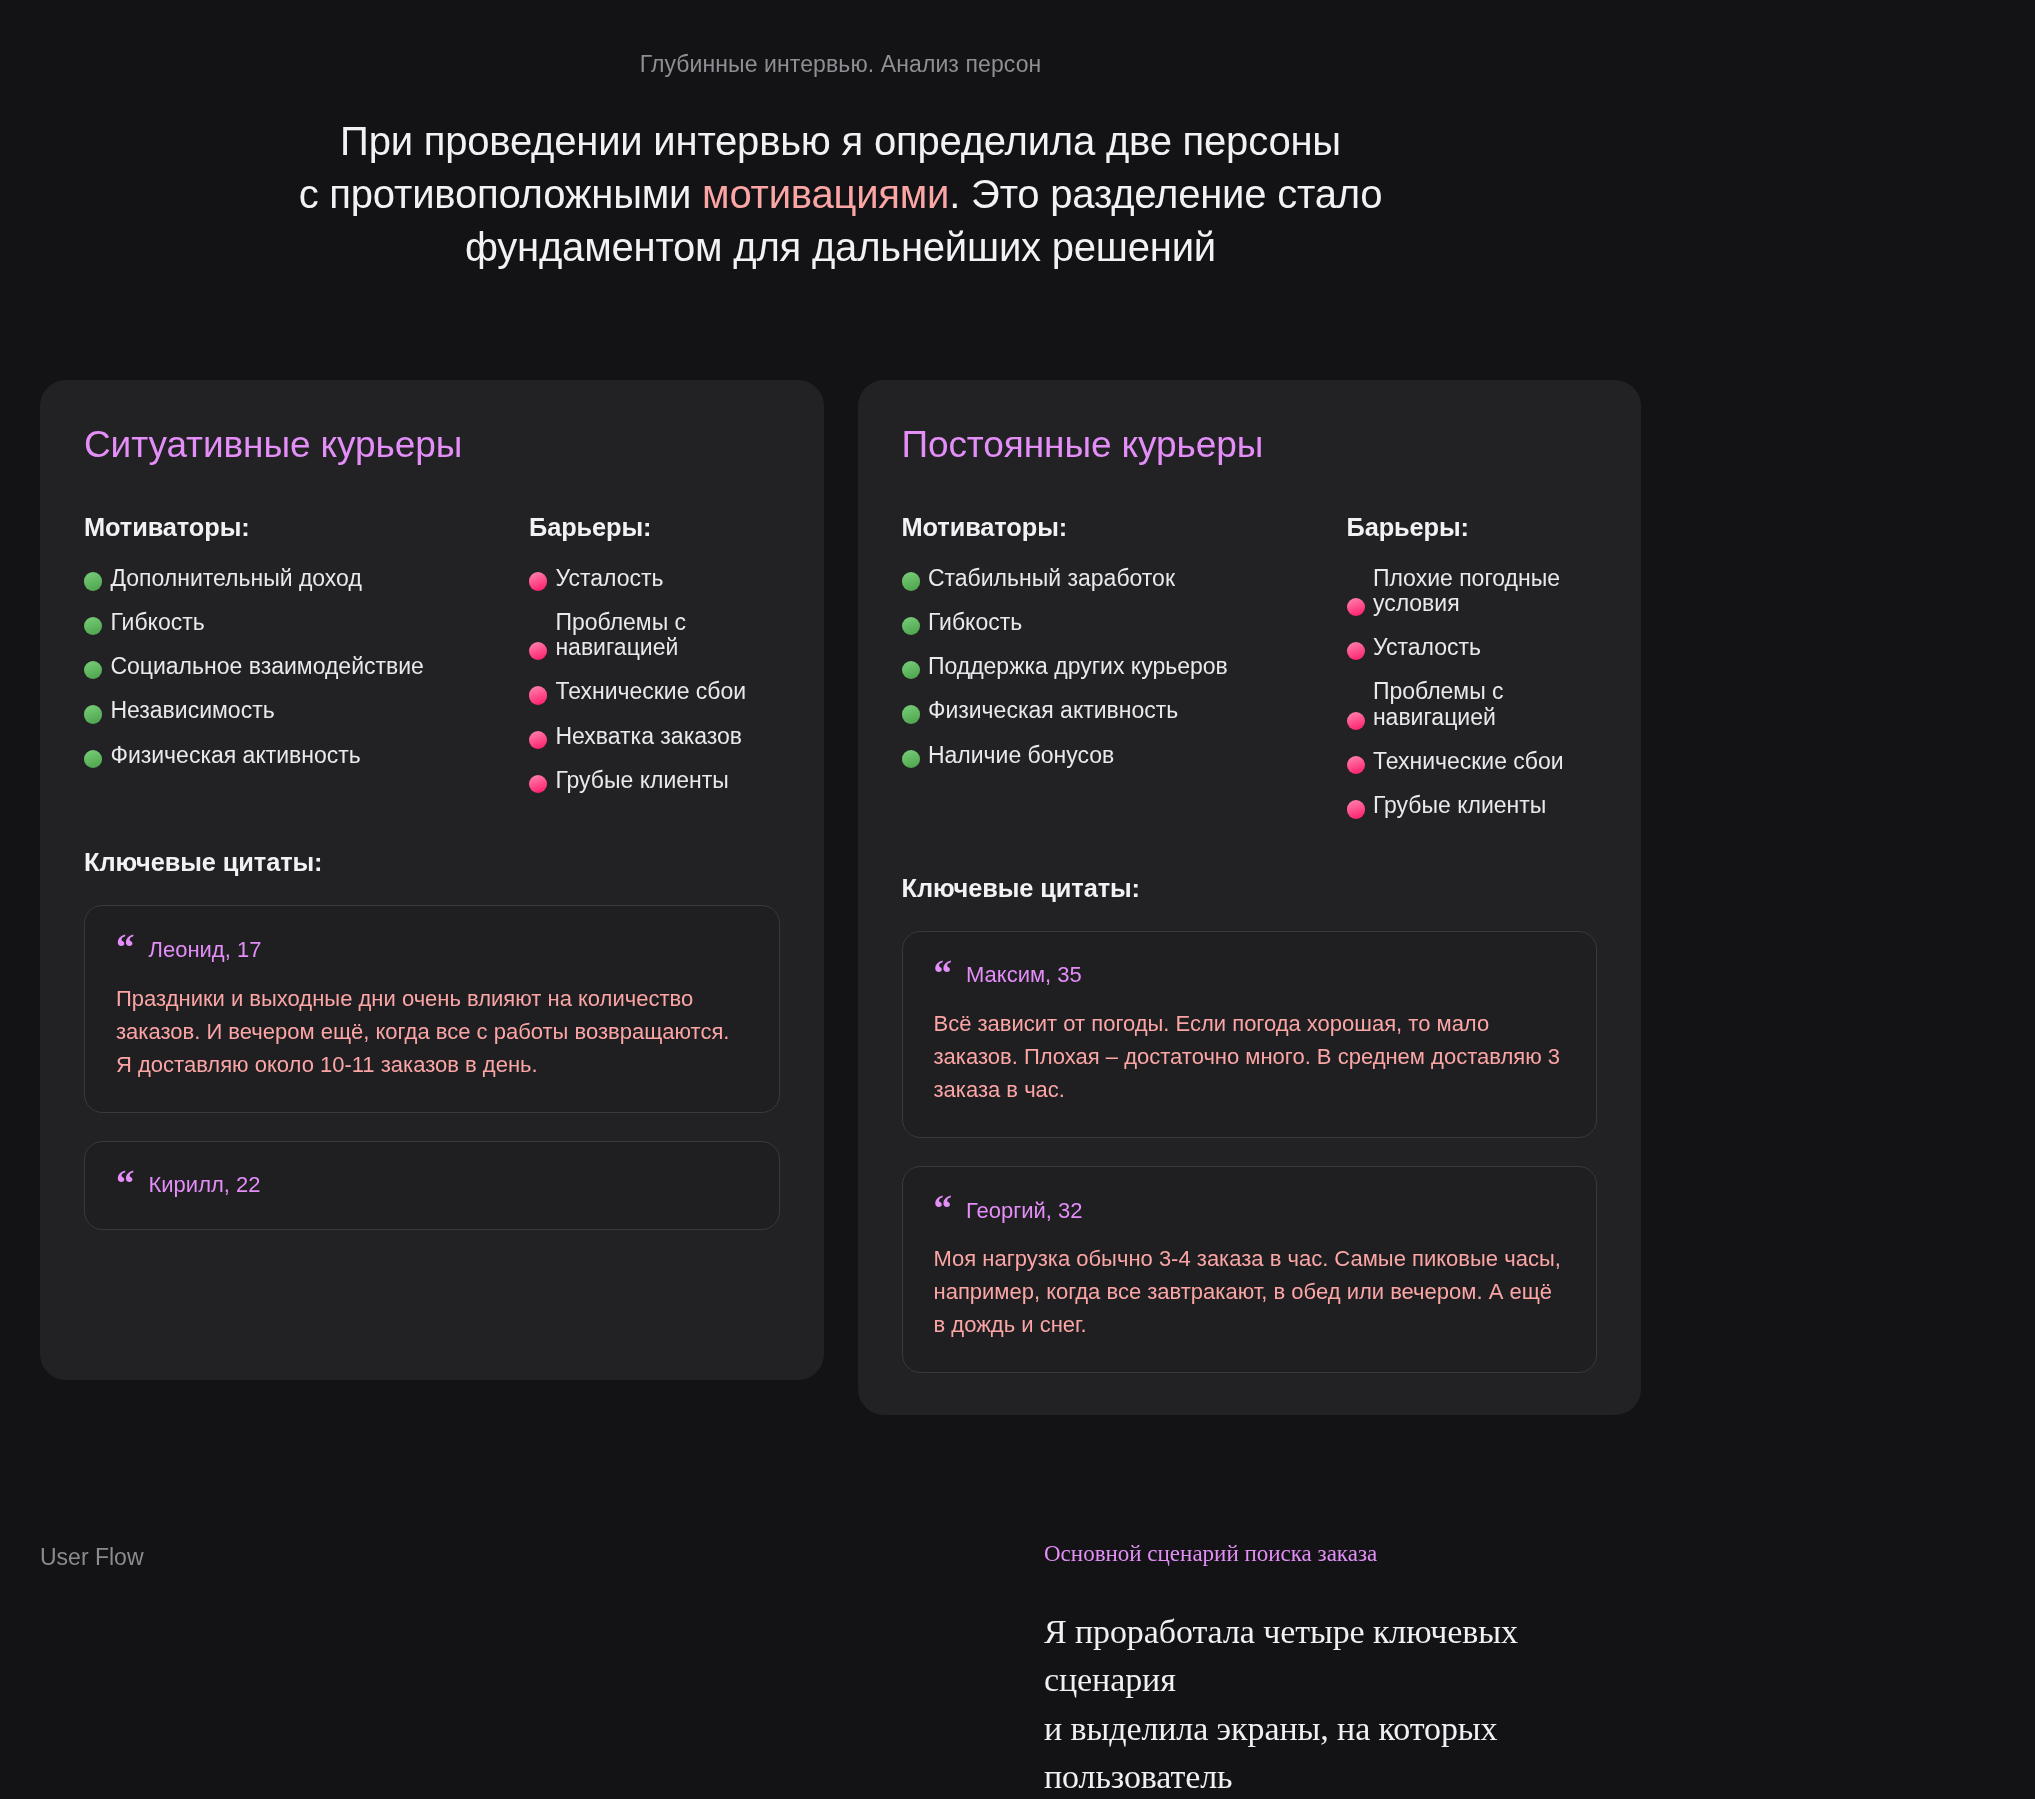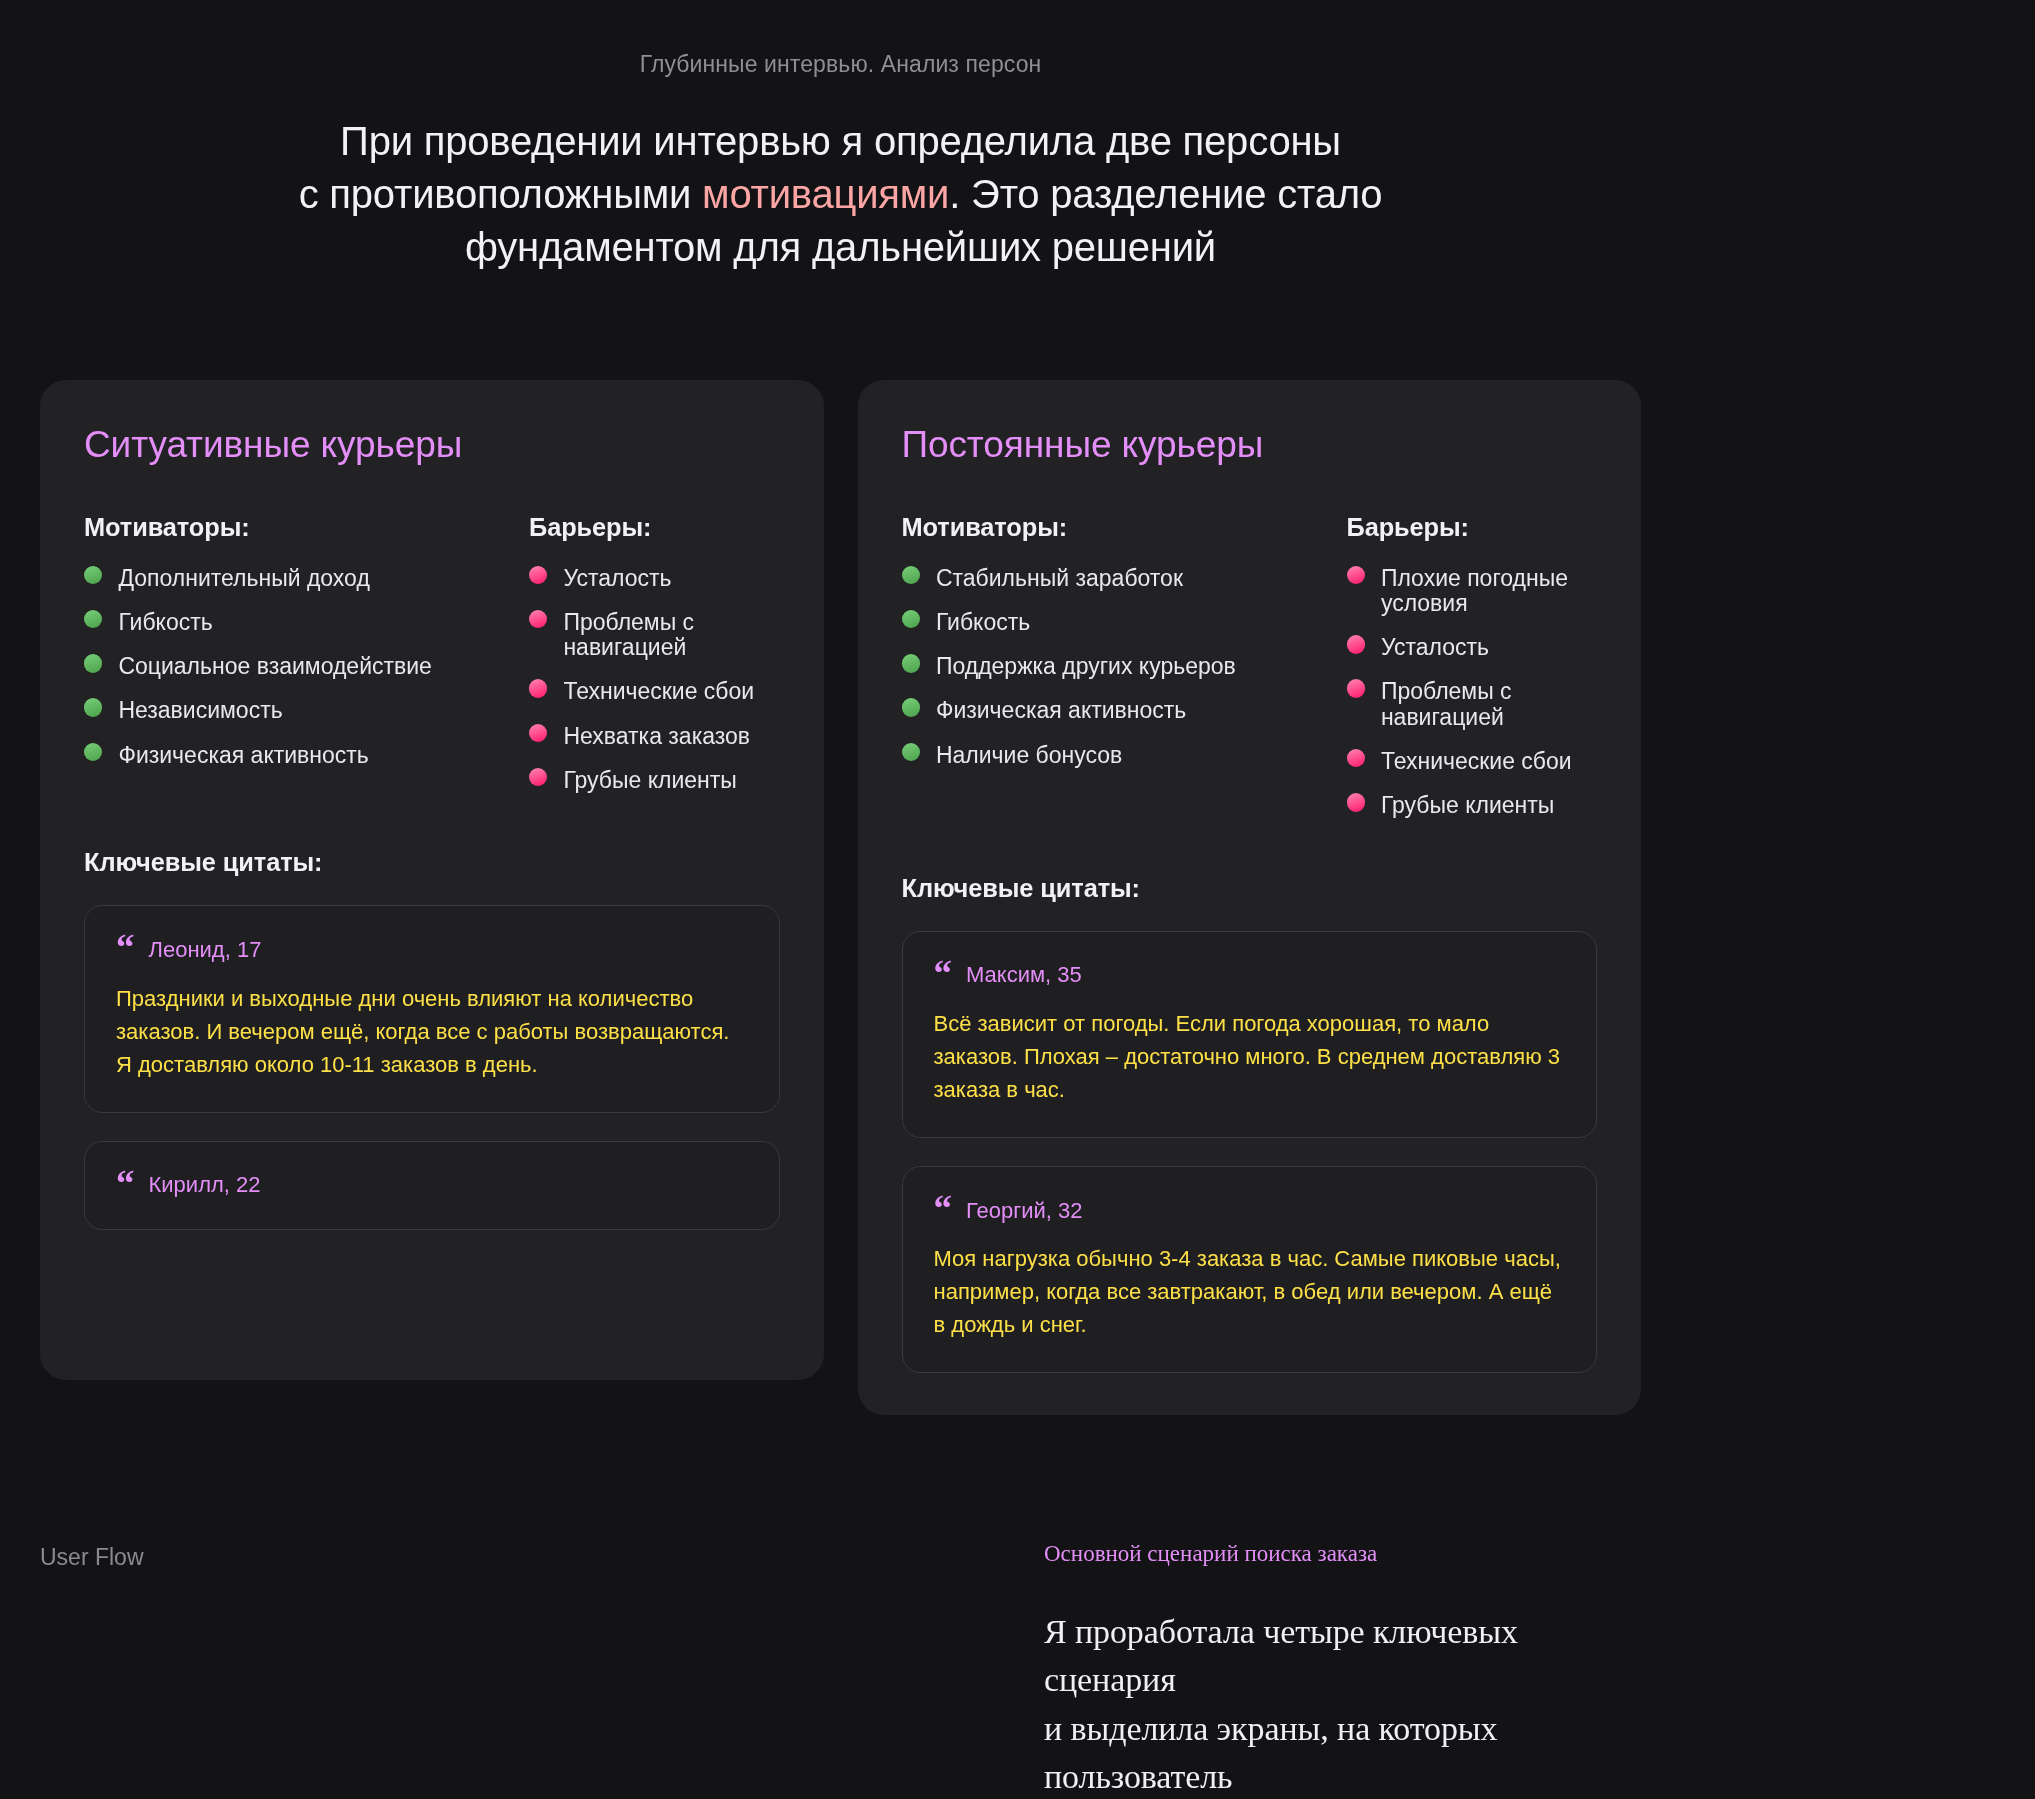--- a/index.html
+++ b/index.html
@@ -75,22 +75,22 @@
     color: #f2f2f4;
     font-weight: 700;
     letter-spacing: -0.1px;
   }
   .bullets {
     list-style: none;
     margin-top: 24px;
   }
   .bullets li {
     display: flex;
-    align-items: flex-start;
-    gap: 16px;
+    align-items: flex-end;
+    gap: 8px;
     margin-bottom: 19px;
     font-size: 23px;
     color: #e9e9ec;
     font-weight: 400;
     line-height: 1.1;
   }
   .bullets li:last-child { margin-bottom: 0; }
   .dot {
     width: 18.4px; height: 18.4px;
     border-radius: 50%;
@@ -128,21 +128,21 @@
   .qname {
     font-size: 22px;
     color: #e48ef8;
     font-weight: 400;
     padding-top: 2.8px;
   }
   .quote-text {
     margin-top: 18.4px;
     font-size: 22px;
     line-height: 1.5;
-    color: #fde047;
+    color: #fca5a5;
     font-weight: 400;
   }
 
   
   .footer {
     position: absolute;
     left: 0; right: 0;
     top: 1541px;
     padding: 0 40px;
     display: flex;

